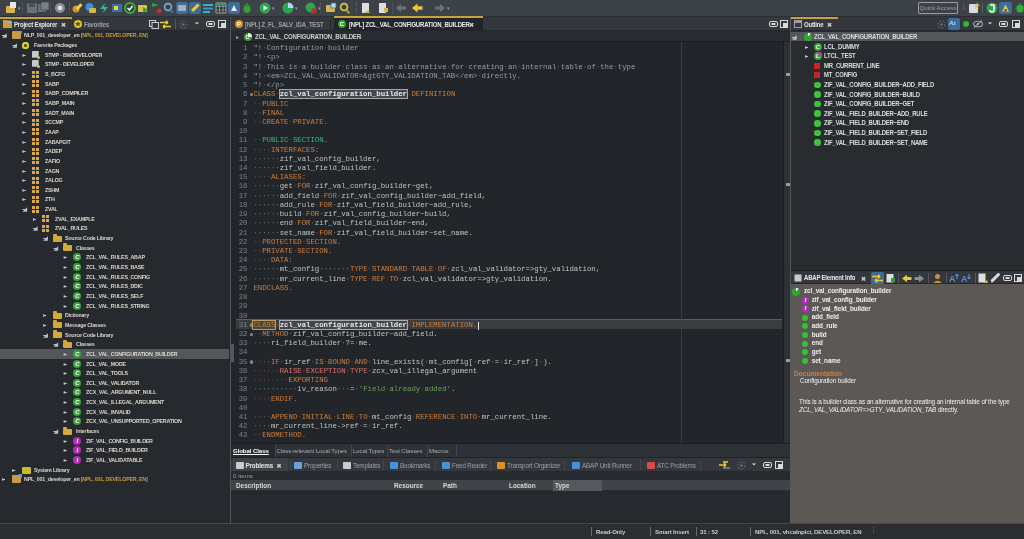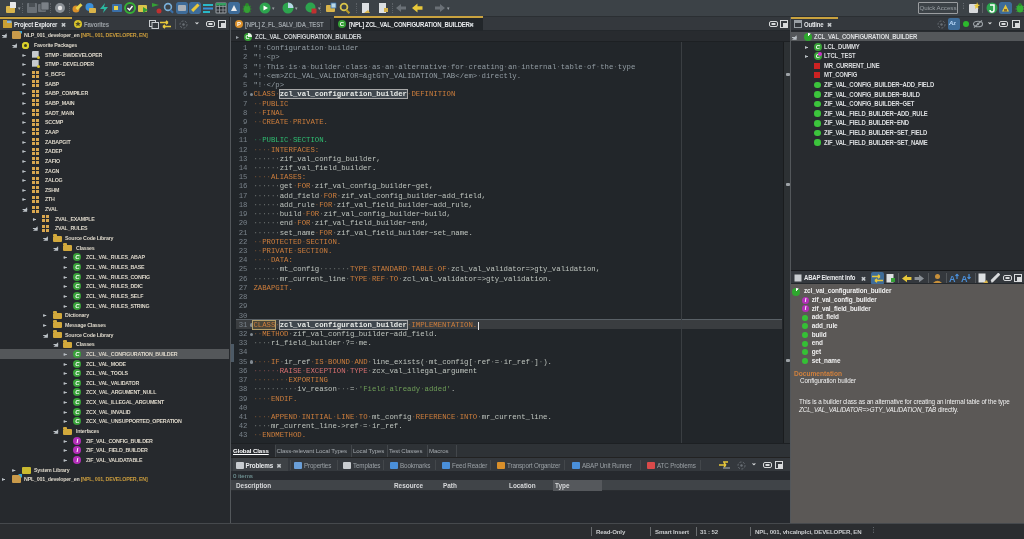--- a/index.html
+++ b/index.html
@@ -631,21 +631,21 @@
 <span><span class="w">·</span><span class="w">·</span><span class="w">·</span><span class="w">·</span><span class="w">·</span><span class="w">·</span>add_field</span><span class="k"><span class="w">·</span>FOR</span><span><span class="w">·</span>zif_val_config_builder~add_field,</span>
 <span><span class="w">·</span><span class="w">·</span><span class="w">·</span><span class="w">·</span><span class="w">·</span><span class="w">·</span>add_rule</span><span class="k"><span class="w">·</span>FOR</span><span><span class="w">·</span>zif_val_field_builder~add_rule,</span>
 <span><span class="w">·</span><span class="w">·</span><span class="w">·</span><span class="w">·</span><span class="w">·</span><span class="w">·</span>build</span><span class="k"><span class="w">·</span>FOR</span><span><span class="w">·</span>zif_val_config_builder~build,</span>
 <span><span class="w">·</span><span class="w">·</span><span class="w">·</span><span class="w">·</span><span class="w">·</span><span class="w">·</span>end</span><span class="k"><span class="w">·</span>FOR</span><span><span class="w">·</span>zif_val_field_builder~end,</span>
 <span><span class="w">·</span><span class="w">·</span><span class="w">·</span><span class="w">·</span><span class="w">·</span><span class="w">·</span>set_name</span><span class="k"><span class="w">·</span>FOR</span><span><span class="w">·</span>zif_val_field_builder~set_name.</span>
 <span class="k"><span class="w">·</span><span class="w">·</span>PROTECTED<span class="w">·</span>SECTION.</span>
 <span class="k"><span class="w">·</span><span class="w">·</span>PRIVATE<span class="w">·</span>SECTION.</span>
 <span class="k"><span class="w">·</span><span class="w">·</span><span class="w">·</span><span class="w">·</span>DATA:</span>
 <span><span class="w">·</span><span class="w">·</span><span class="w">·</span><span class="w">·</span><span class="w">·</span><span class="w">·</span>mt_config<span class="w">·</span><span class="w">·</span><span class="w">·</span><span class="w">·</span><span class="w">·</span><span class="w">·</span><span class="w">·</span></span><span class="k">TYPE<span class="w">·</span>STANDARD<span class="w">·</span>TABLE<span class="w">·</span>OF</span><span><span class="w">·</span>zcl_val_validator=&gt;gty_validation,</span>
 <span><span class="w">·</span><span class="w">·</span><span class="w">·</span><span class="w">·</span><span class="w">·</span><span class="w">·</span>mr_current_line<span class="w">·</span></span><span class="k">TYPE<span class="w">·</span>REF<span class="w">·</span>TO</span><span><span class="w">·</span>zcl_val_validator=&gt;gty_validation.</span>
-<span class="k">ZABAPGIT.</span>
+<span class="k">ENDCLASS.</span>
 
 
 
 <span class="occ2 k">CLASS</span><span class="k"><span class="w">·</span></span><span class="occ bw">zcl_val_configuration_builder</span><span class="k"><span class="w">·</span>IMPLEMENTATION.</span>
 <span class="k"><span class="w">·</span><span class="w">·</span>METHOD</span><span><span class="w">·</span>zif_val_config_builder~add_field.</span>
 <span><span class="w">·</span><span class="w">·</span><span class="w">·</span><span class="w">·</span>ri_field_builder<span class="w">·</span>?=<span class="w">·</span>me.</span>
 
 <span class="k"><span class="w">·</span><span class="w">·</span><span class="w">·</span><span class="w">·</span>IF</span><span><span class="w">·</span>ir_ref</span><span class="k"><span class="w">·</span>IS<span class="w">·</span>BOUND<span class="w">·</span>AND</span><span><span class="w">·</span>line_exists(<span class="w">·</span>mt_config[<span class="w">·</span>ref<span class="w">·</span>=<span class="w">·</span>ir_ref<span class="w">·</span>]<span class="w">·</span>).</span>
 <span class="r"><span class="w">·</span><span class="w">·</span><span class="w">·</span><span class="w">·</span><span class="w">·</span><span class="w">·</span>RAISE<span class="w">·</span>EXCEPTION<span class="w">·</span>TYPE</span><span><span class="w">·</span>zcx_val_illegal_argument</span>
 <span class="k"><span class="w">·</span><span class="w">·</span><span class="w">·</span><span class="w">·</span><span class="w">·</span><span class="w">·</span><span class="w">·</span><span class="w">·</span>EXPORTING</span>

